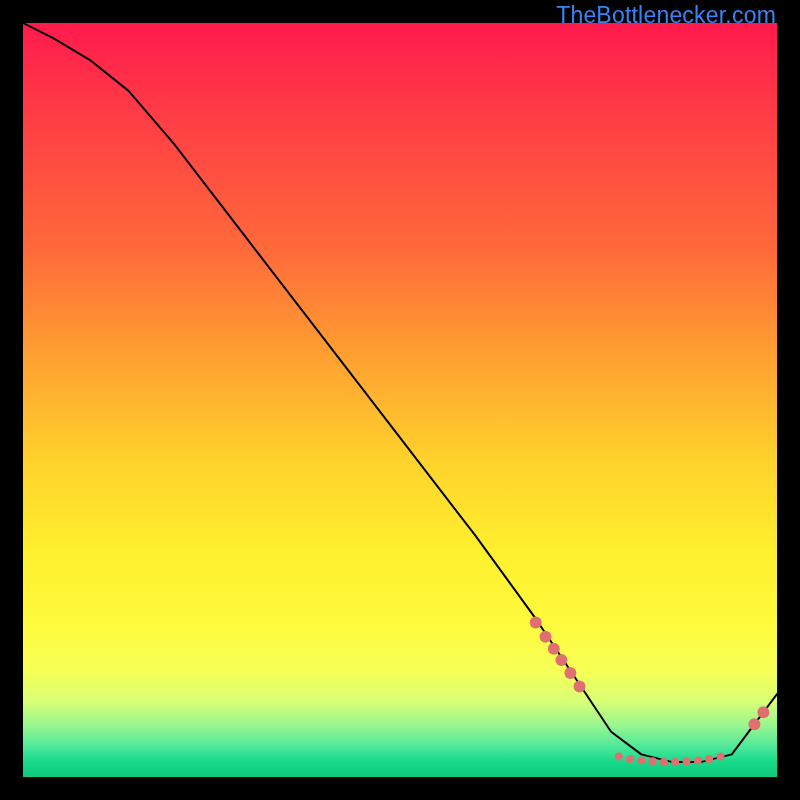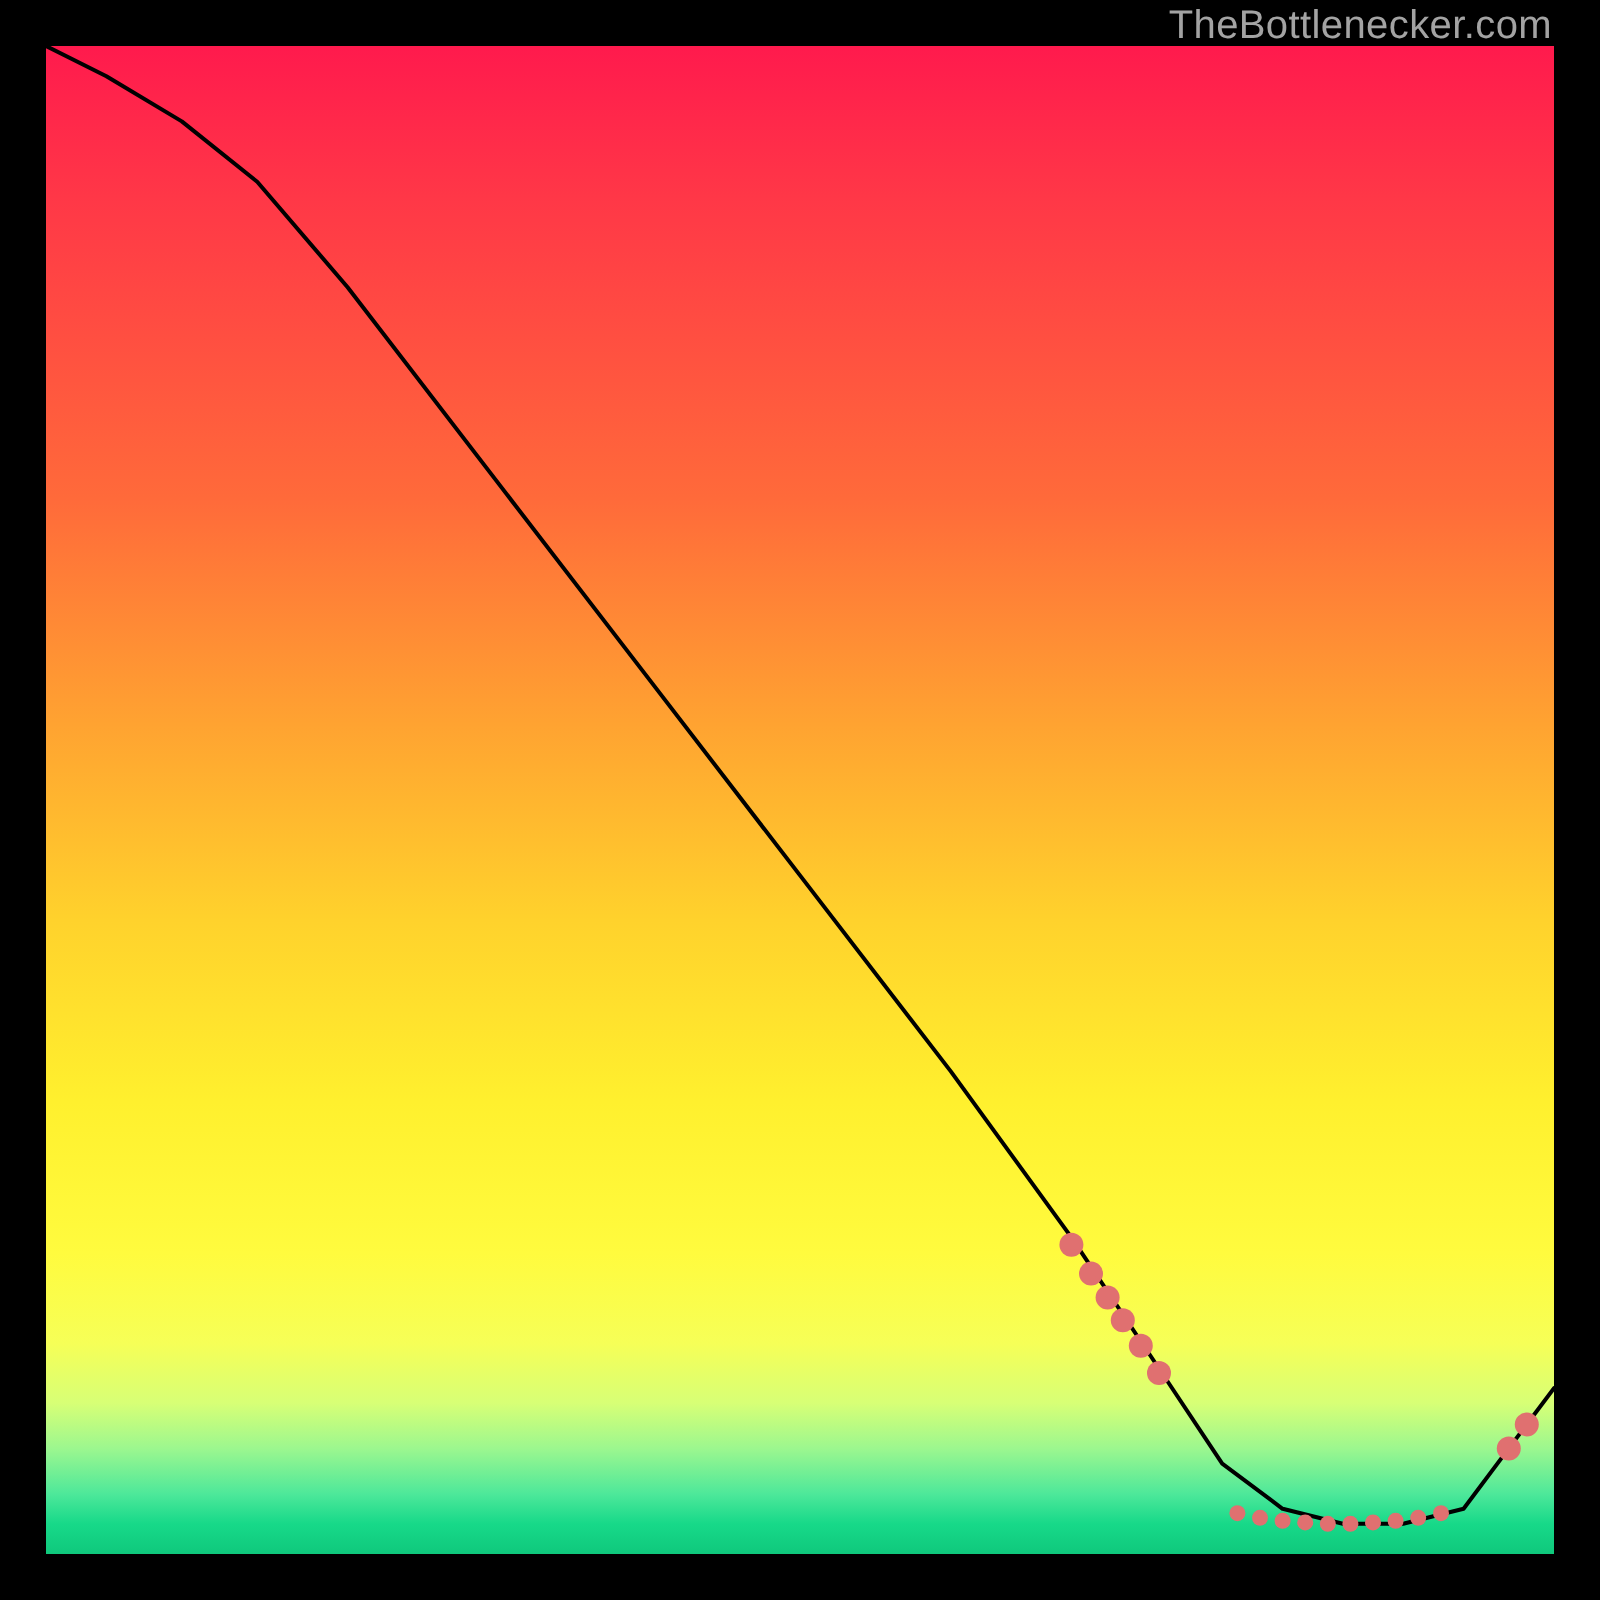--- a/index.html
+++ b/index.html
@@ -39,22 +39,22 @@
       #9cf78f 93%,
       #4ee89a 96%,
       #17d989 98%,
       #0fc87c 100%
     );
   }
   .attribution {
     position: absolute;
     top: 2px;
     right: 24px;
-    color: #a3a3a3;
-    font-size: 20px;
+    color: #3b82f6;
+    font-size: 23px;
     font-weight: 400;
     letter-spacing: 0.2px;
     user-select: none;
   }
   svg.curve {
     position: absolute;
     left: 0;
     top: 0;
     width: 754px;
     height: 754px;

